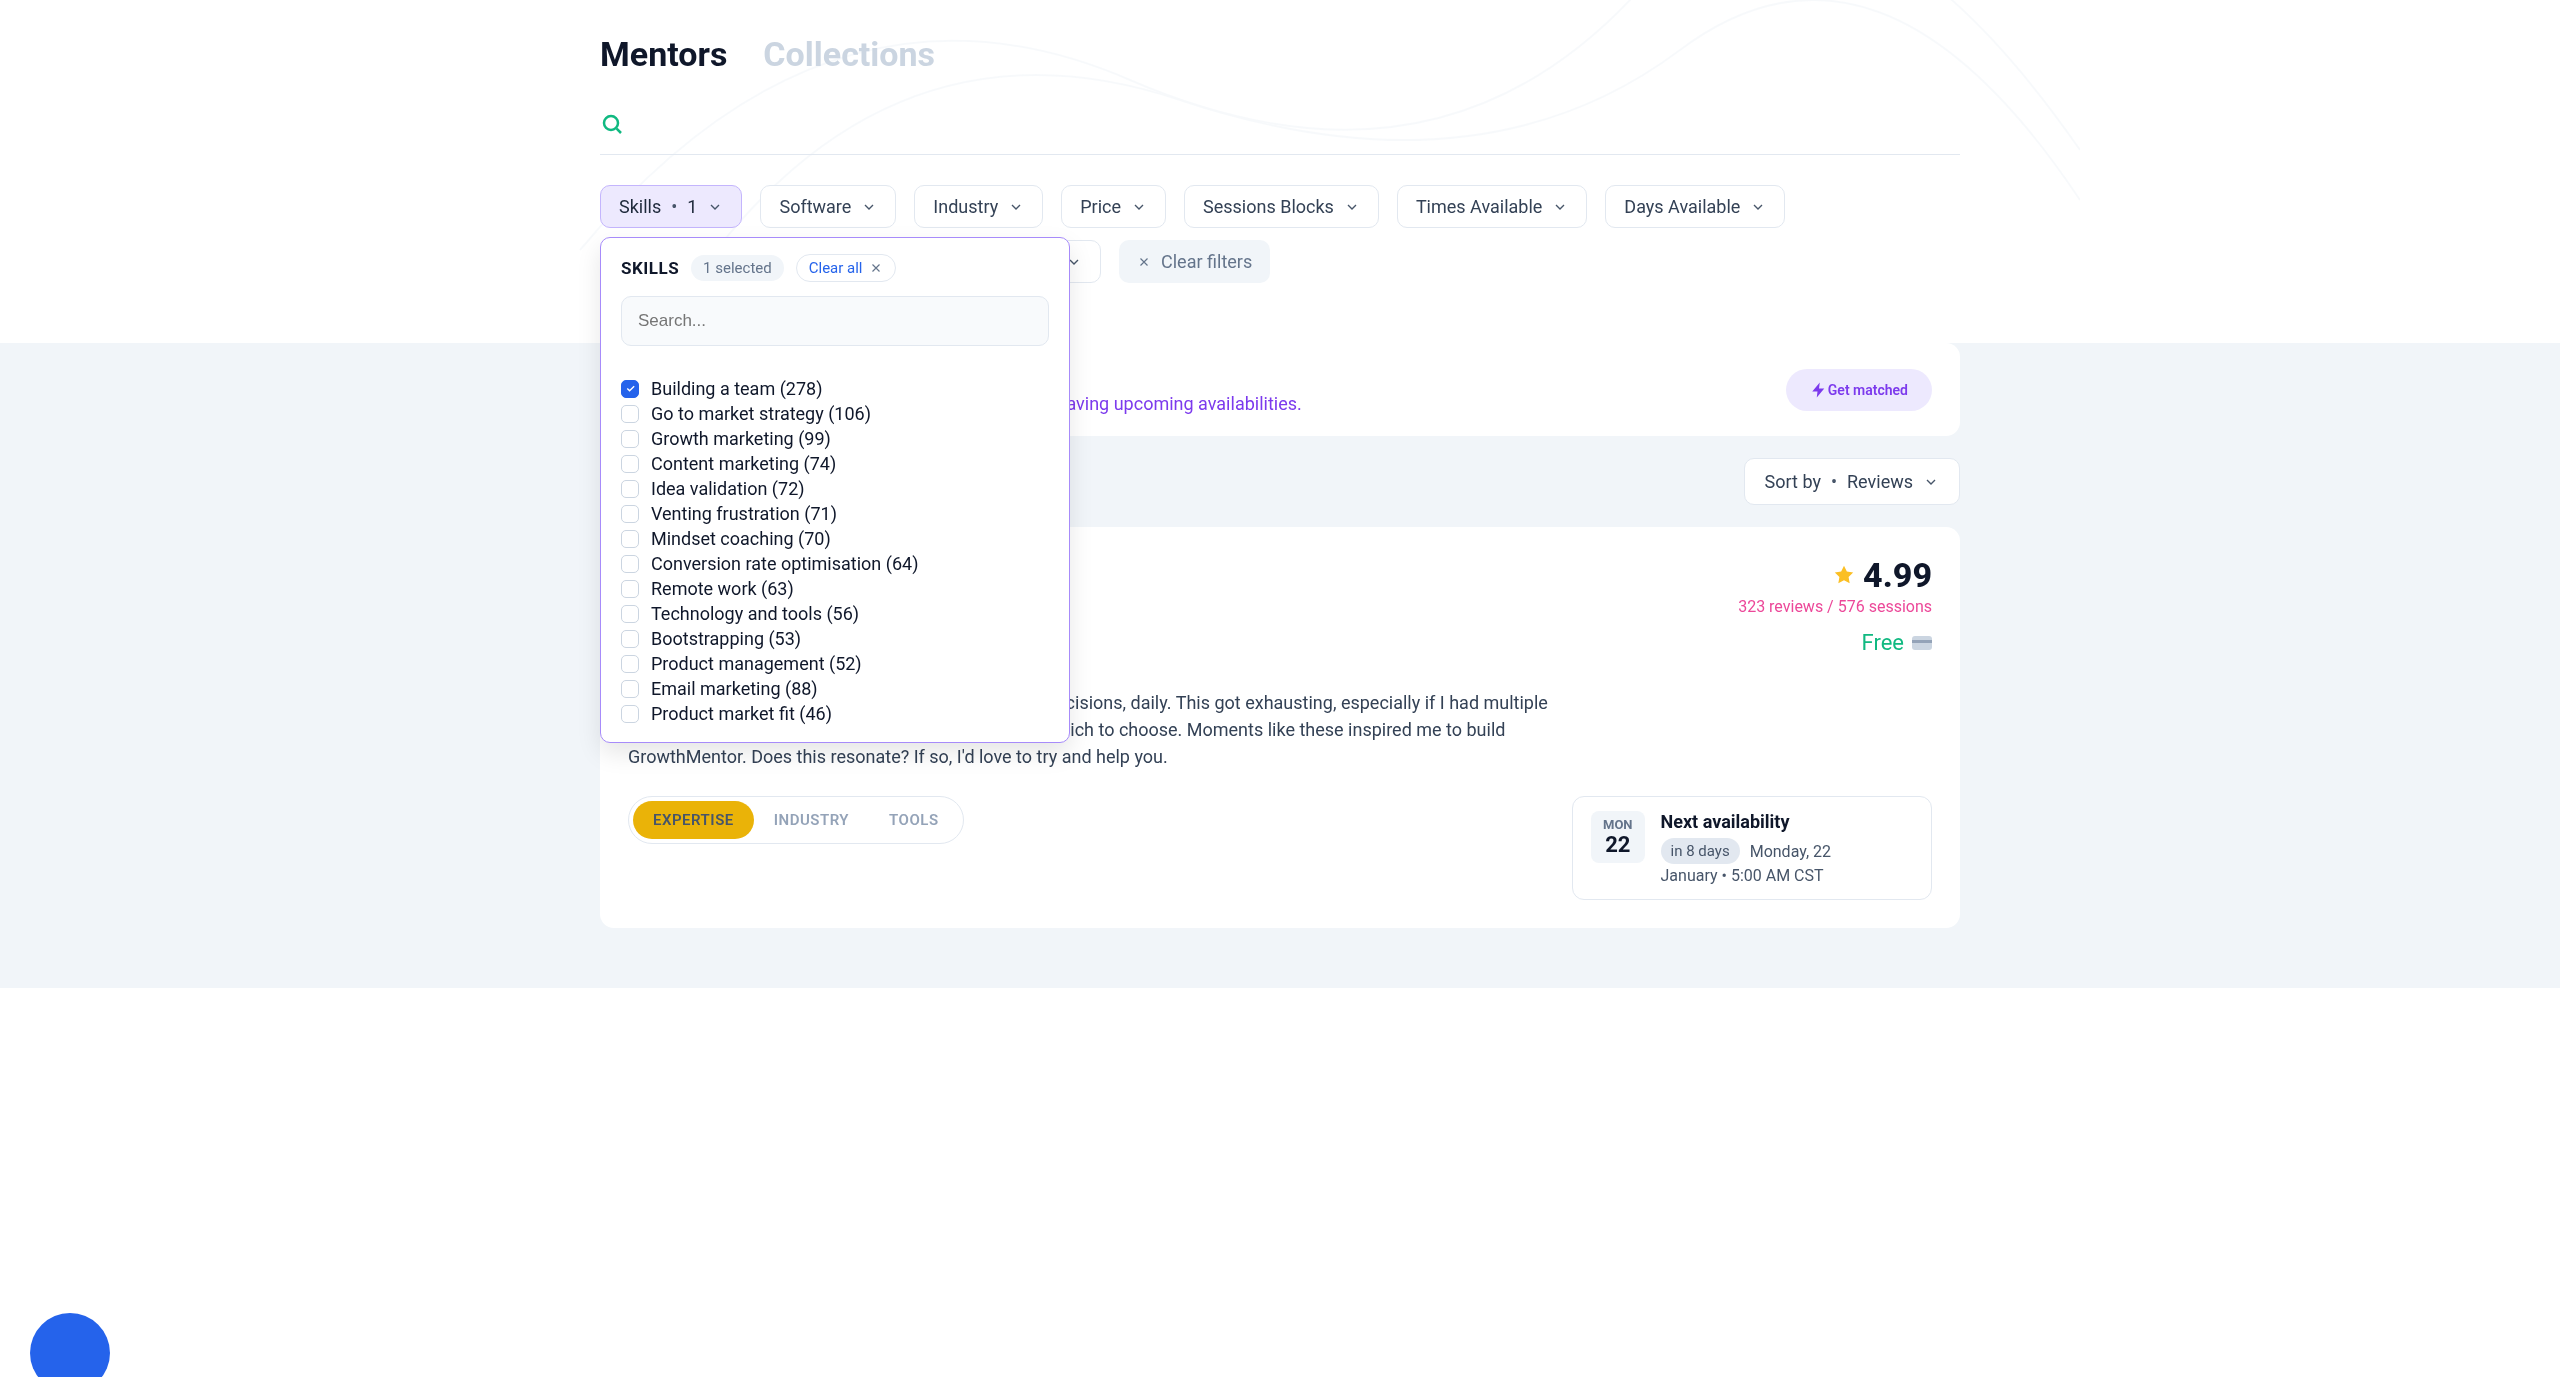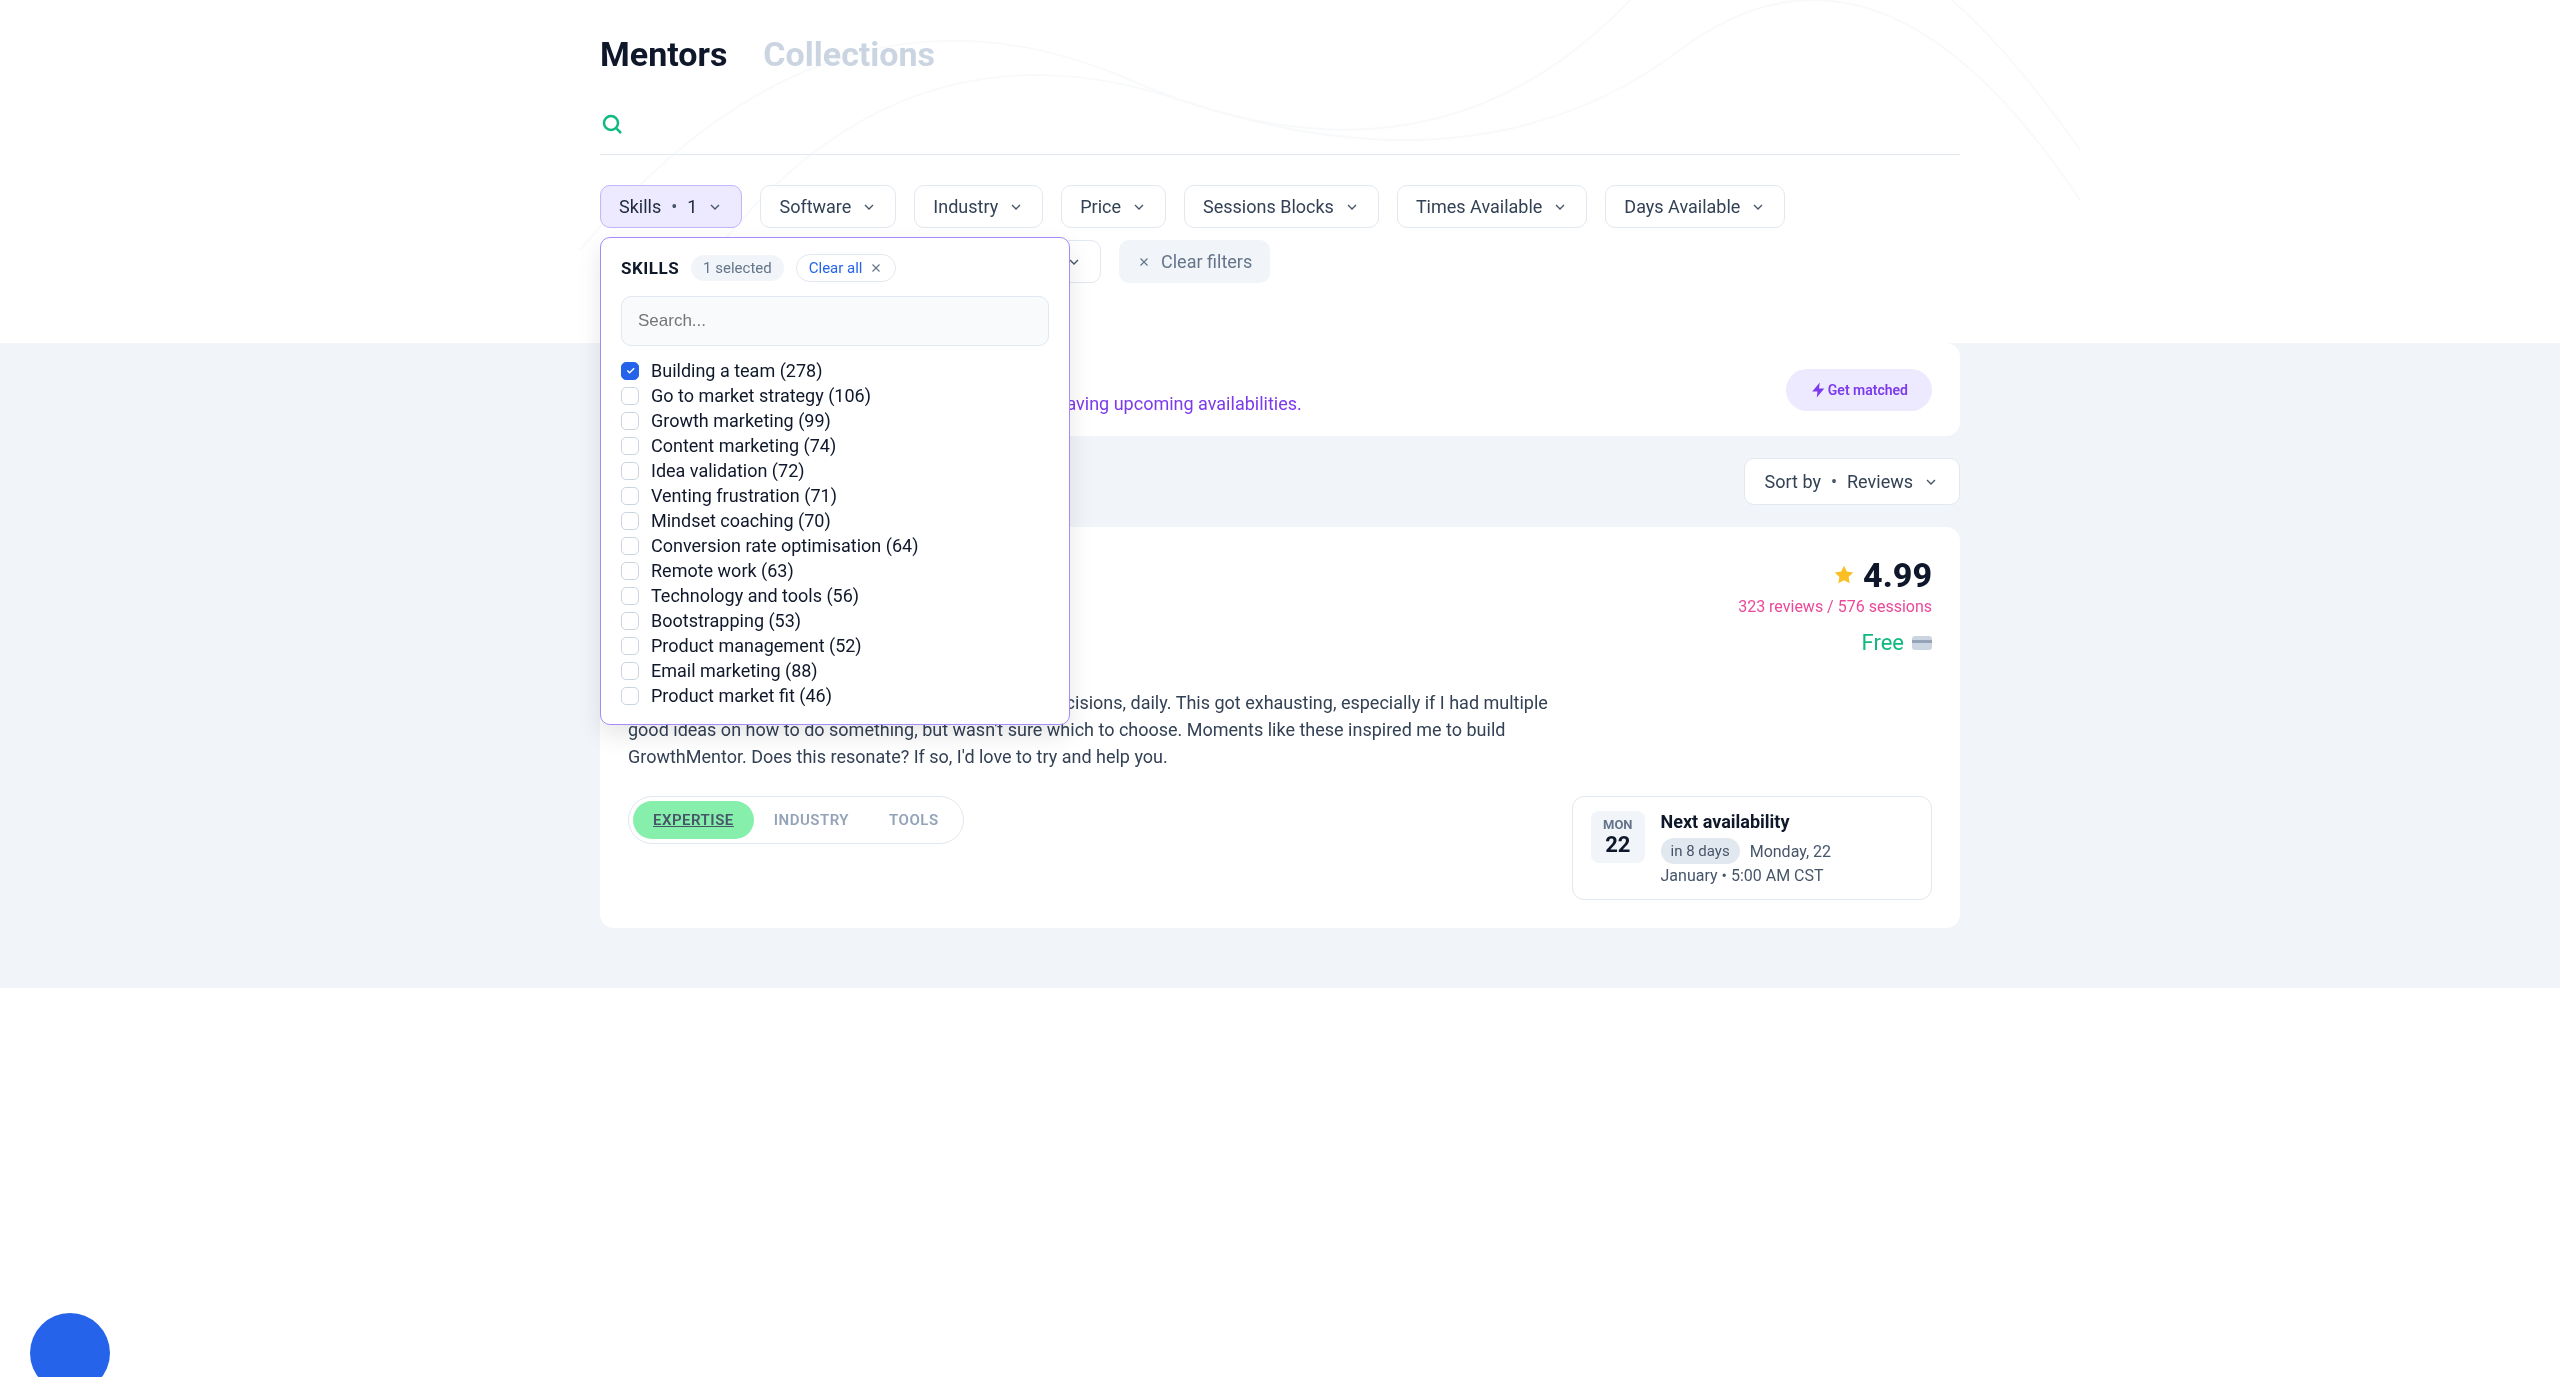--- a/index.html
+++ b/index.html
@@ -133,21 +133,21 @@
       border: 1px solid #e2e8f0;
       padding: 4px 12px;
       border-radius: 999px;
       font-size: 15px;
       display: inline-flex;
       align-items: center;
       gap: 6px;
       cursor: pointer;
     }
     .dd-search {
-      margin: 0 20px 12px;
+      margin: 0 20px 30px;
       padding: 14px 16px;
       border: 1px solid #e2e8f0;
       border-radius: 10px;
       font-size: 17px;
       color: #475569;
       background: #f8fafc;
       width: calc(100% - 40px);
     }
     .dd-list { padding: 0 20px; max-height: 360px; overflow: hidden; }
     .dd-item {
@@ -269,21 +269,21 @@
     }
     .skill-tab {
       padding: 10px 20px;
       border-radius: 999px;
       font-size: 15px;
       font-weight: 600;
       color: #94a3b8;
       cursor: pointer;
       letter-spacing: 0.5px;
     }
-    .skill-tab.active { background: #86efac; color: #475569; text-decoration: underline; }
+    .skill-tab.active { background: #eab308; color: #475569; }
 
     .avail-card {
       border: 1px solid #e2e8f0;
       border-radius: 12px;
       padding: 14px 18px;
       display: flex;
       gap: 16px;
       align-items: flex-start;
       min-width: 360px;
     }

